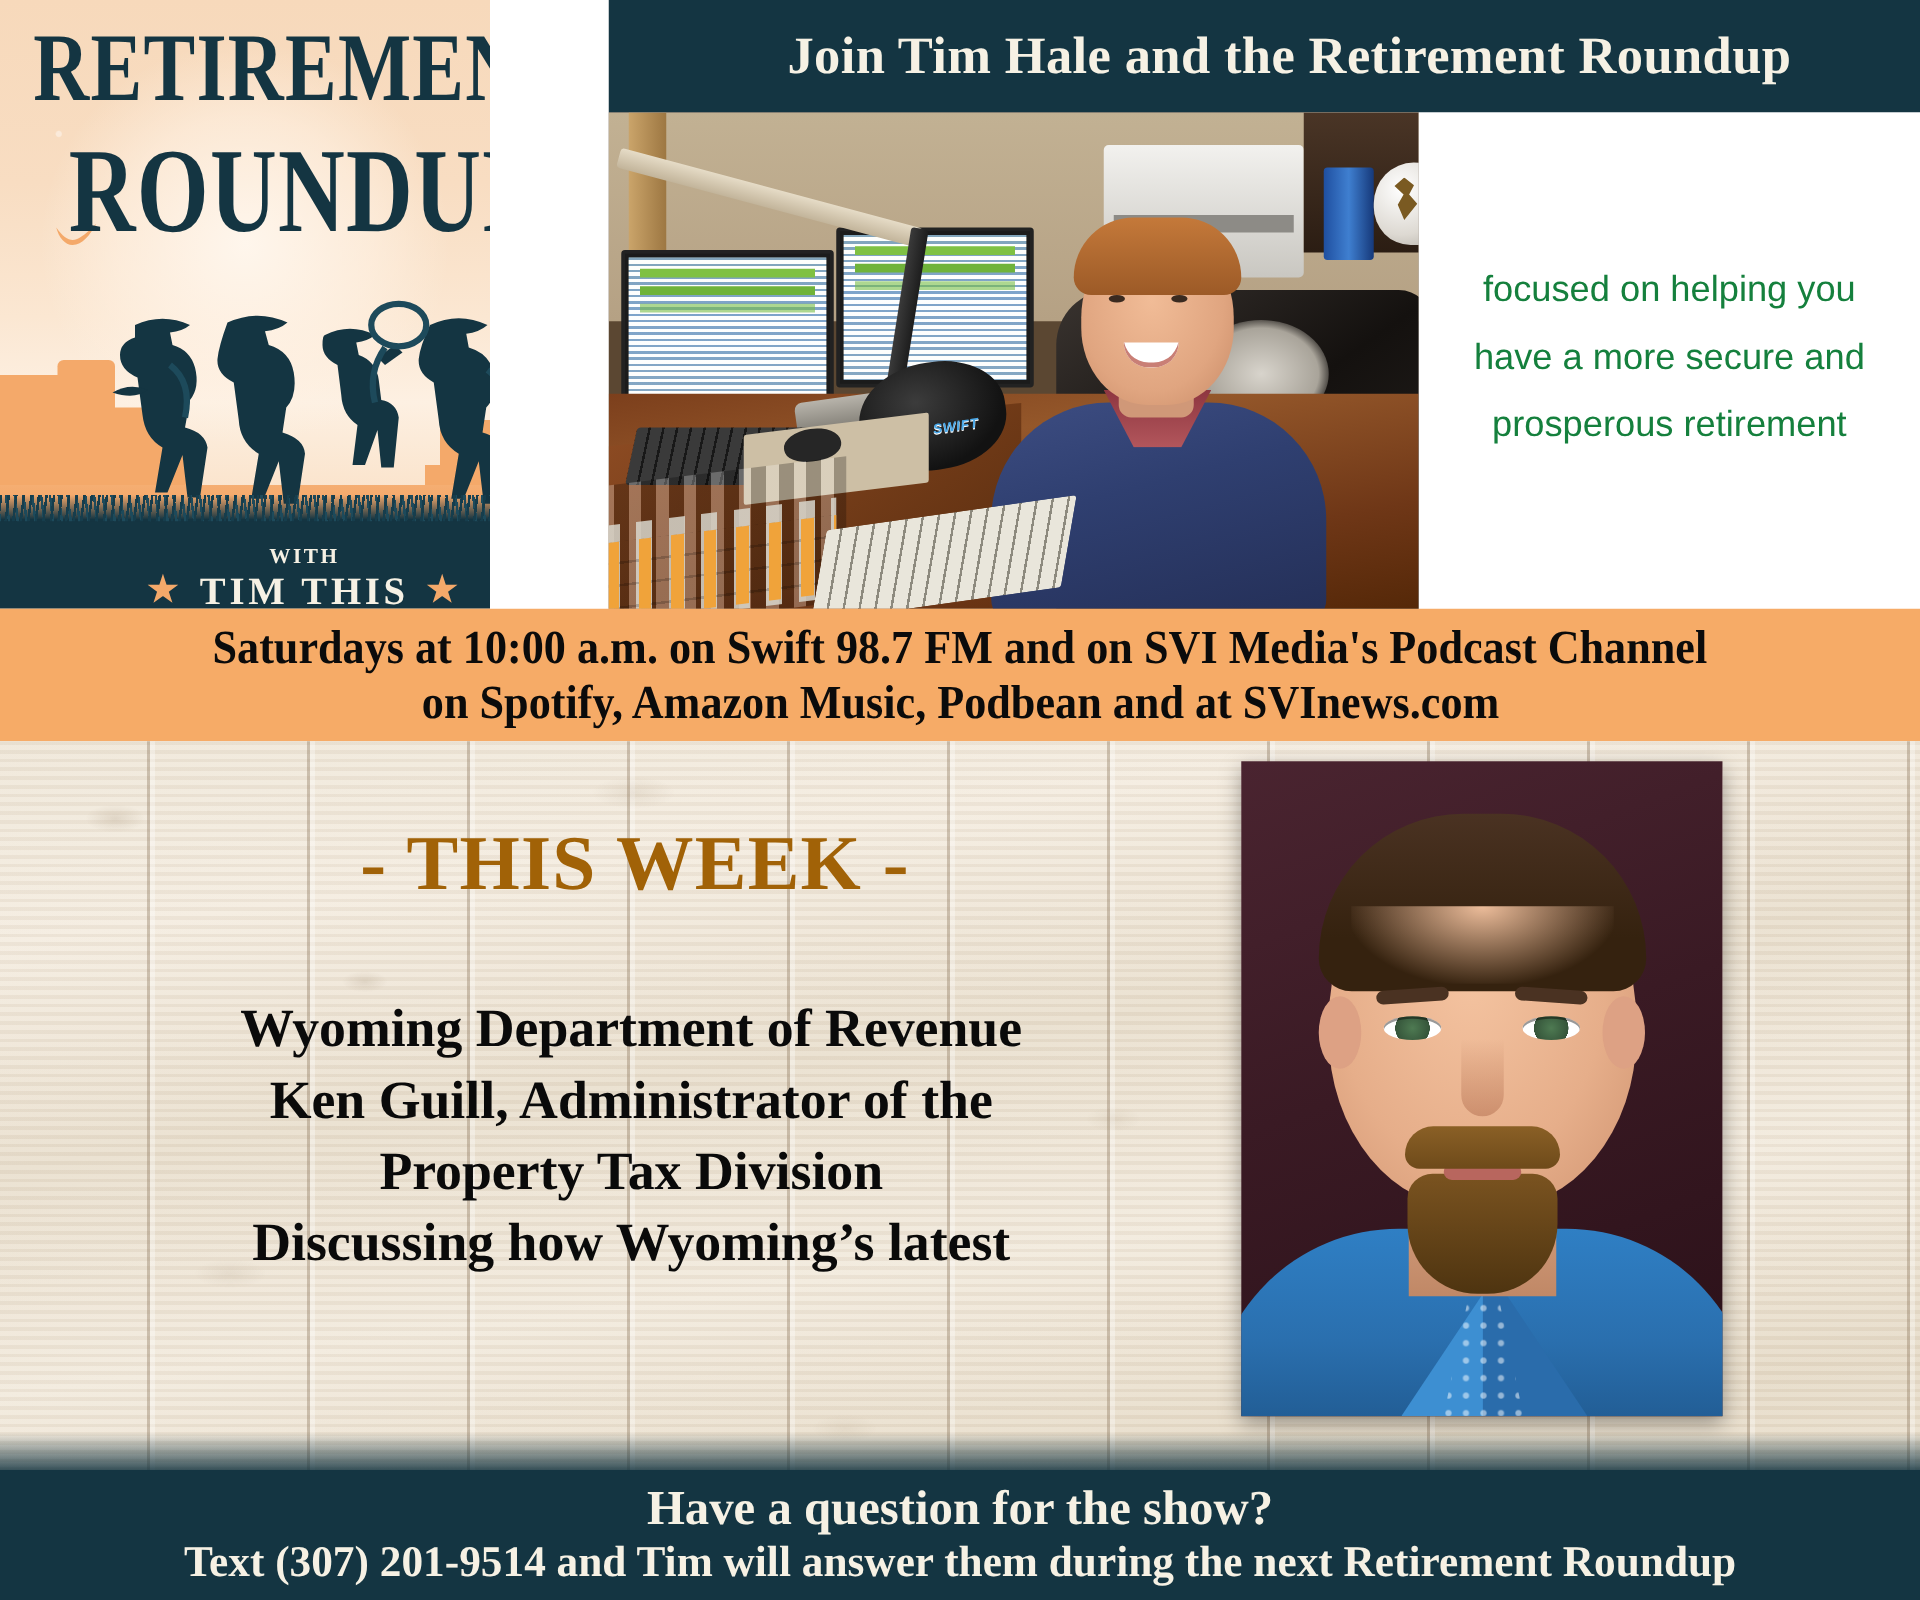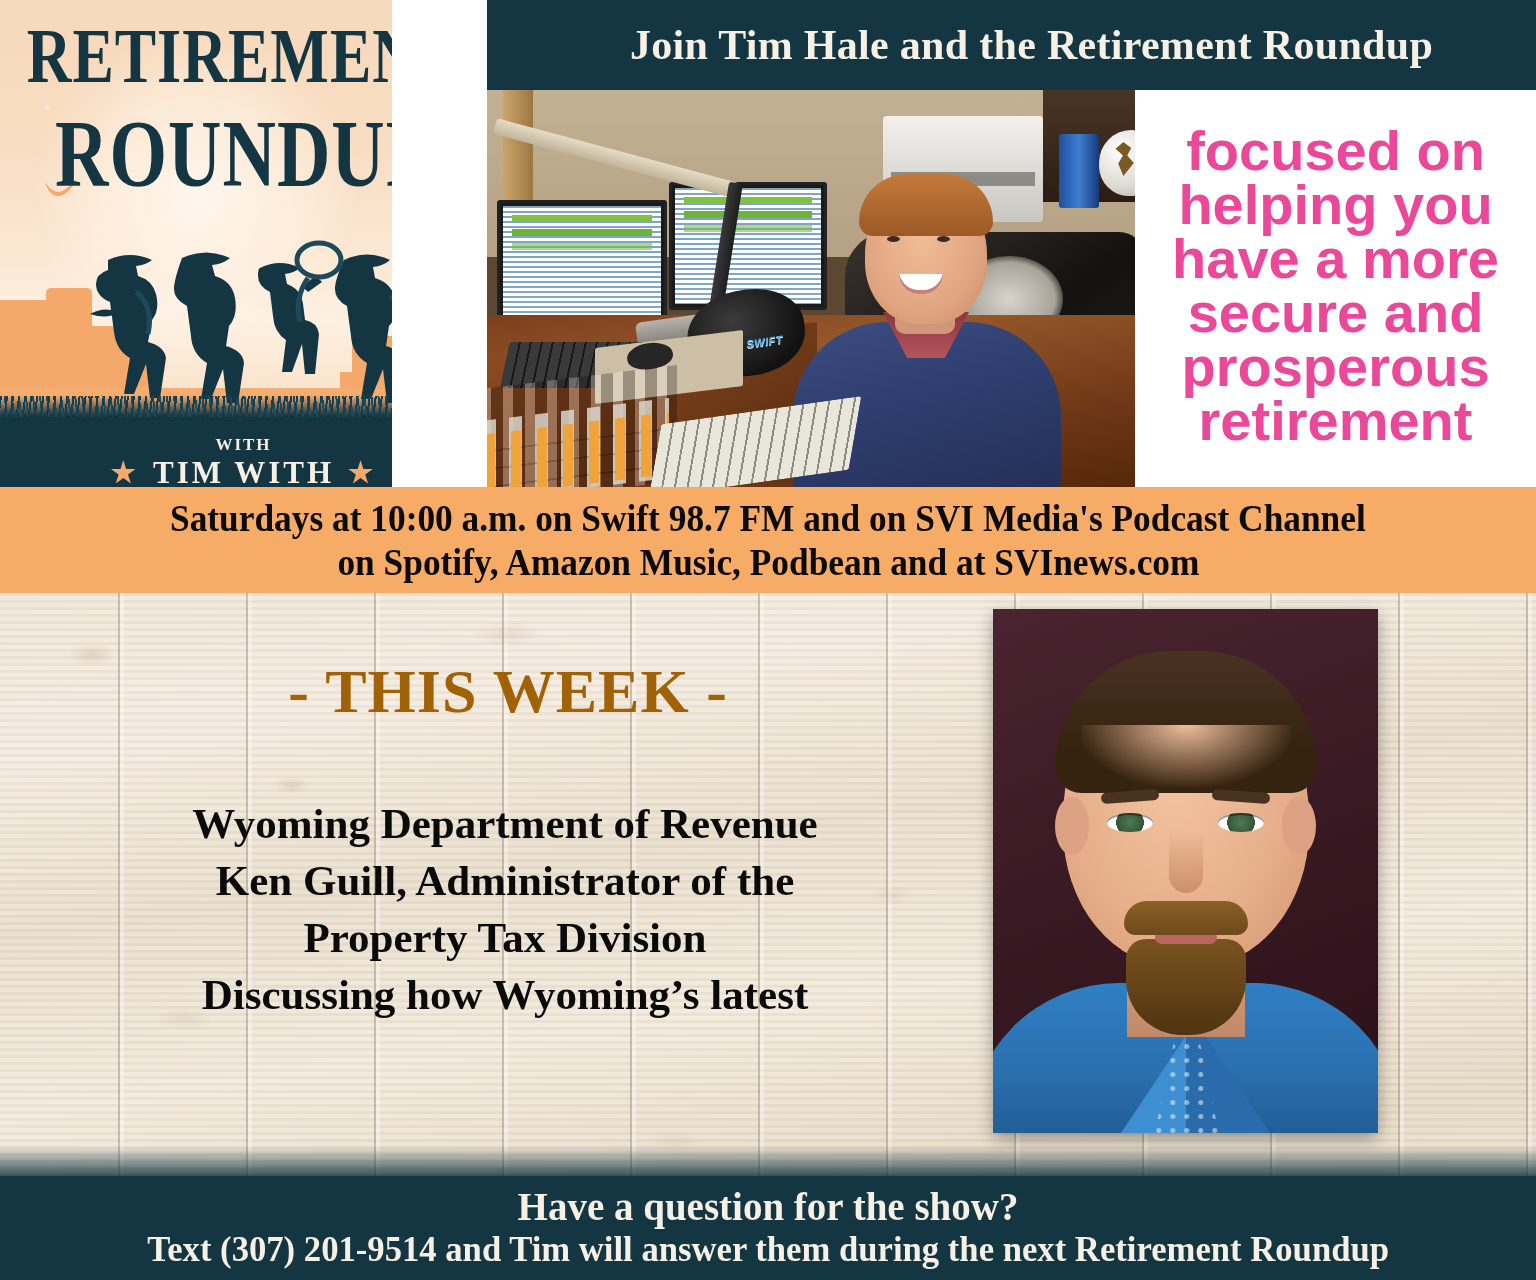--- a/index.html
+++ b/index.html
@@ -267,23 +267,23 @@
     box-shadow:inset 0 -4px 0 #c97f76;
   }
 
   
   .tagline {
     position:absolute; left:1135px; top:90px; width:401px; height:397px;
     background:#fff; display:flex; align-items:center; justify-content:center;
     padding:4px 16px 10px;
   }
   .tagline span {
-    display:block; text-align:center; color:#ec4899;
-    font-family:"Liberation Sans", sans-serif; font-weight:bold;
-    font-size:56px; line-height:54px;
+    display:block; text-align:center; color:#15803d;
+    font-family:"Liberation Sans", sans-serif; font-weight:normal;
+    font-size:29px; line-height:54px;
   }
 
   
   .banner {
     position:absolute; left:0; top:487px; width:1536px; height:106px;
     background:#f6ab67; display:flex; flex-direction:column;
     align-items:center; justify-content:center;
   }
   .banner .bl {
     color:#0b0b0b; font-family:"Liberation Serif", serif; font-weight:bold;
@@ -484,21 +484,21 @@
           </g>
         </svg>
       </div>
 
       <div class="grass-strip"></div>
 
       <div class="logo-footer">
         <span class="with">WITH</span>
         <span class="hale-row">
           <span class="star">★</span>
-          <span>TIM WITH</span>
+          <span>TIM THIS</span>
           <span class="star">★</span>
         </span>
       </div>
     </div>
 
     <div class="photo-head">
       <span>Join Tim Hale and the Retirement Roundup</span>
     </div>
 
     <div class="studio-photo">

